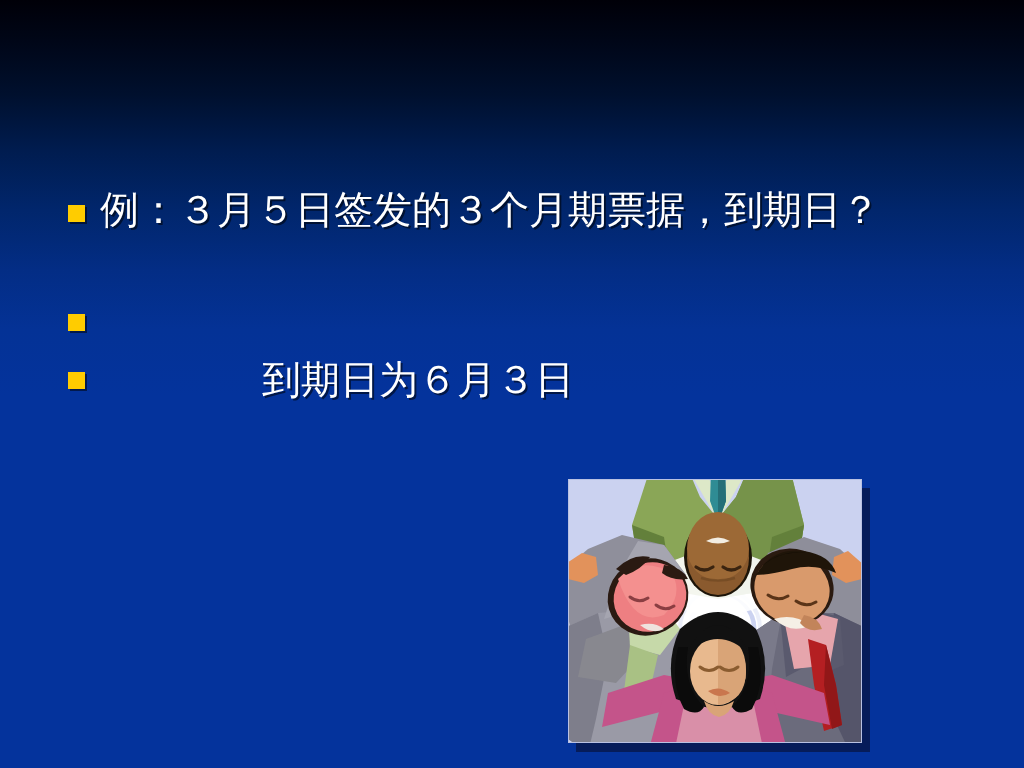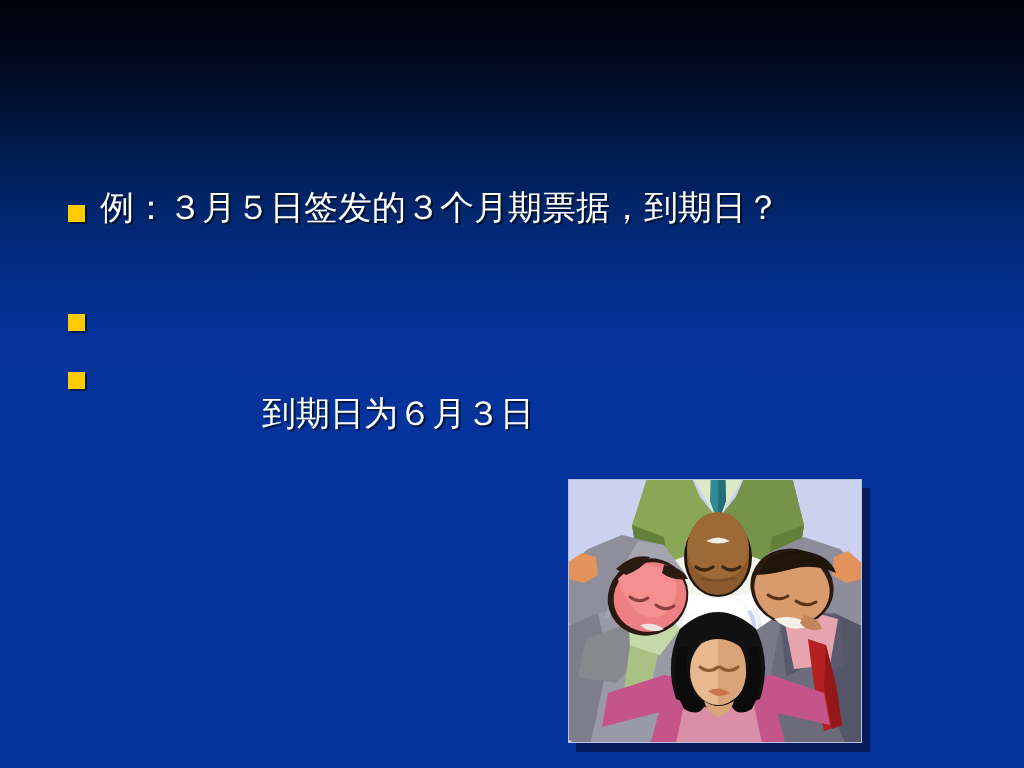--- a/index.html
+++ b/index.html
@@ -38,40 +38,40 @@
     position: absolute;
     left: 0;
     top: 0;
     width: 1024px;
     height: 768px;
   }
   .line {
     position: absolute;
     white-space: nowrap;
     color: #FFFFFF;
-    font-size: 34px;
+    font-size: 39px;
     line-height: 1;
     letter-spacing: 0px;
     text-shadow: 2px 2px 0px rgba(0,0,0,0.55);
   }
   .bullet {
     position: absolute;
     width: 17px;
     height: 17px;
     background: #FFCC00;
     box-shadow: 2px 2px 0px rgba(0,0,0,0.5);
   }
 
   
   #line1      { left: 100px; top: 190px; }
   #bullet1    { left: 68px;  top: 205px; }
   #line2      { left: 262px; top: 247px; }
   #line3      { left: 178px; top: 303px; }
   #bullet3    { left: 68px;  top: 314px; }
-  #line4      { left: 262px; top: 360px; margin-top: 36px; }
+  #line4      { left: 262px; top: 360px; }
   #bullet4    { left: 68px;  top: 372px; }
 
   
   #picture-wrap {
     position: absolute;
     left: 568px;
     top: 479px;
     width: 294px;
     height: 264px;
   }

